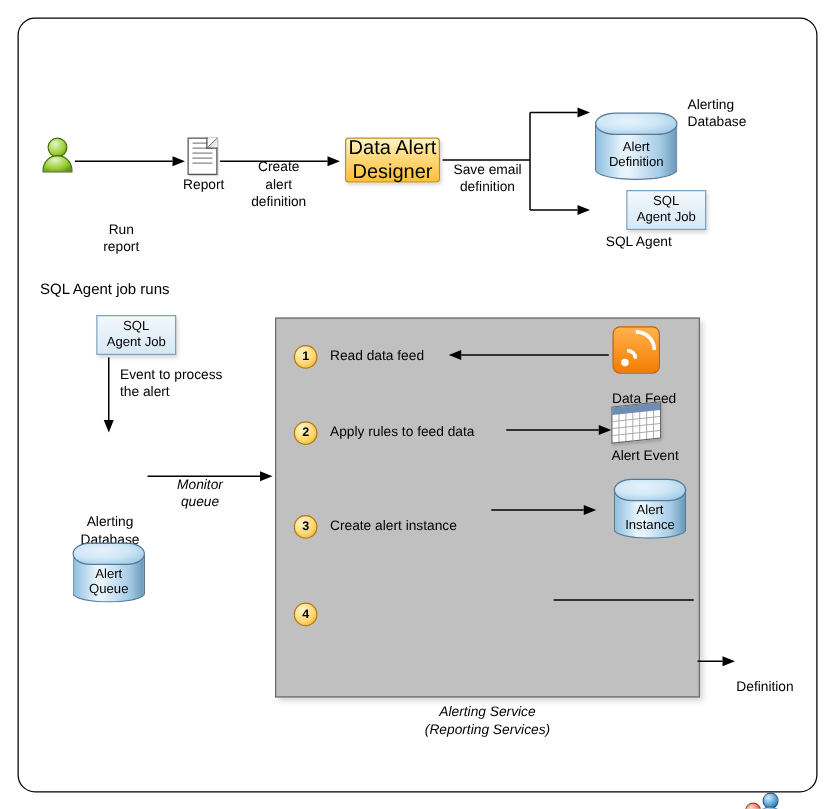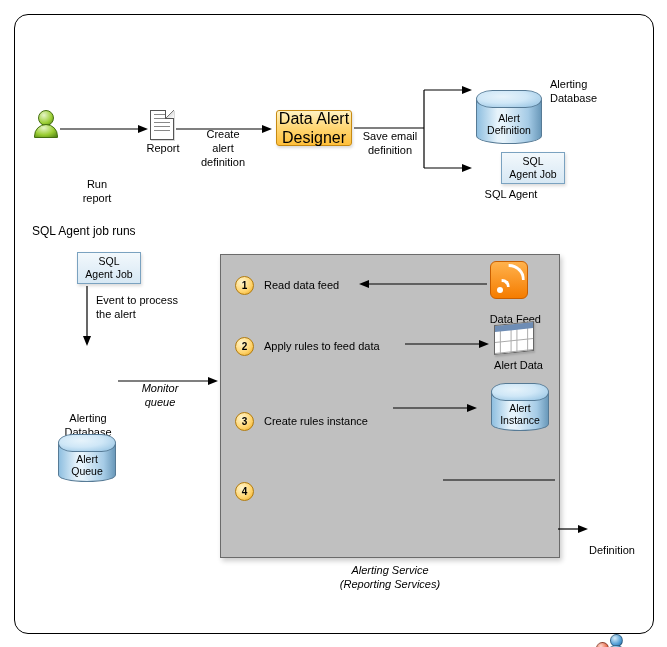--- a/index.html
+++ b/index.html
@@ -341,31 +341,31 @@
         <line class="arrow-line" x1="10" y1="5" x2="128" y2="5"></line>
         <polygon class="arrow-head" points="10,1 0,5 10,9"></polygon>
       </svg>
     </div>
 
     <div class="step-row" style="height:62px;">
       <div class="num">2</div>
       <span class="step-text">Apply rules to feed data</span>
       <div style="position:absolute; right:16px; top:8px; text-align:center;">
         <div class="gridicon"></div>
-        <div class="label" style="margin-top:6px;">Alert Data</div>
+        <div class="label" style="margin-top:6px;">Alert Event</div>
       </div>
       <svg class="arrow-svg" style="left:184px; top:24px;" width="84" height="10">
         <line class="arrow-line" x1="0" y1="5" x2="74" y2="5"></line>
         <polygon class="arrow-head" points="74,1 84,5 74,9"></polygon>
       </svg>
     </div>
 
     <div class="step-row" style="height:88px;">
       <div class="num">3</div>
-      <span class="step-text">Create rules instance</span>
+      <span class="step-text">Create alert instance</span>
       <div style="position:absolute; right:10px; top:6px;">
         <div class="cyl small">
           <div class="top"></div>
           <div class="body">
               <span style="white-space:pre-line;">Alert
 Instance</span>
             </div>
         </div>
       </div>
       <svg class="arrow-svg" style="left:172px; top:26px;" width="84" height="10">

